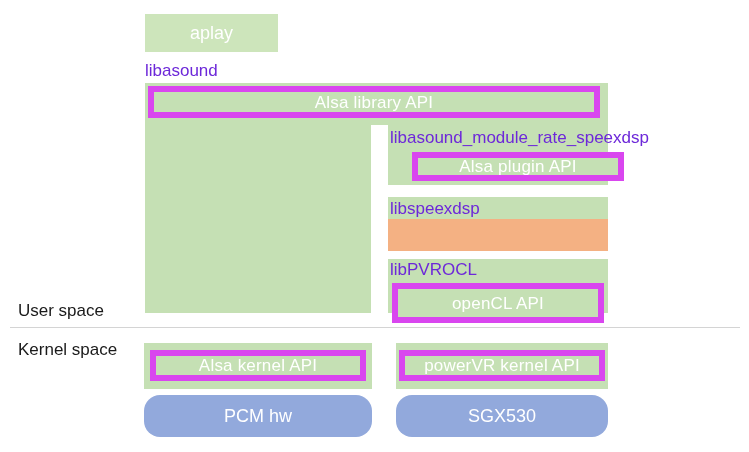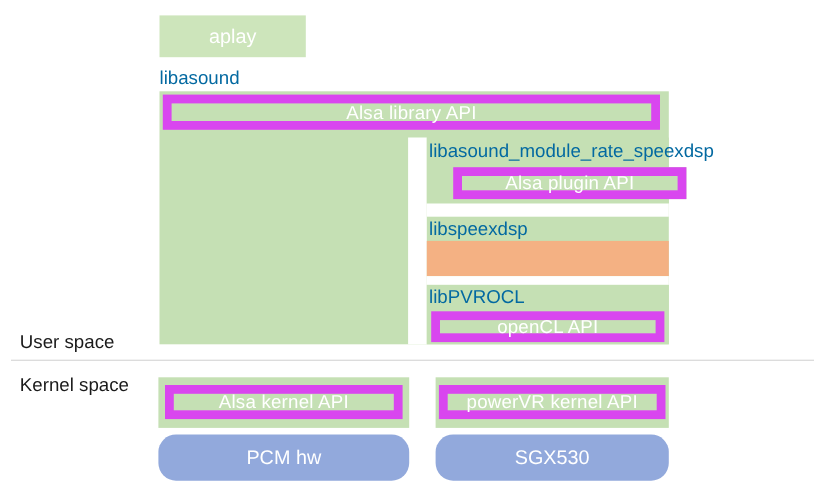--- a/index.html
+++ b/index.html
@@ -30,21 +30,21 @@
   .panel-green      { background: #c5e0b4; }
   .panel-green-lite { background: #cde5bb; }
   .panel-orange     { background: #f4b183; }
   .panel-blue       { background: #92a9dc; border-radius: 16px; }
 
   
   .api-box {
     position: absolute;
     box-sizing: border-box;
     background: #c5e0b4;
-    border: 8px solid #d946ef;
+    border: 6px solid #d946ef;
     display: flex;
     align-items: center;
     justify-content: center;
   }
   .api-label {
     color: #ffffff;
     font-size: 17px;
     font-weight: 400;
     letter-spacing: 0.2px;
     white-space: nowrap;
@@ -61,21 +61,21 @@
     color: #ffffff;
     font-size: 18px;
     font-weight: 400;
     white-space: nowrap;
     line-height: 1;
   }
 
   
   .caption {
     position: absolute;
-    color: #0369a1;
+    color: #6d28d9;
     font-size: 17px;
     font-weight: 400;
     white-space: nowrap;
     line-height: 1;
   }
 
   
   .space-label {
     position: absolute;
     color: #1a1a1a;
@@ -124,21 +124,21 @@
   <div class="caption" style="left:390px; top:200px;">libspeexdsp</div>
 
   <div class="panel panel-orange" style="left:388px; top:219px; width:220px; height:32px;"></div>
 
   <div class="abs" style="left:388px; top:251px; width:220px; height:8px; background:#ffffff;"></div>
 
   <div class="panel panel-green" style="left:388px; top:259px; width:220px; height:54px;"></div>
 
   <div class="caption" style="left:390px; top:261px;">libPVROCL</div>
 
-  <div class="api-box" style="left:392px; top:283px; width:212px; height:28px;">
+  <div class="api-box" style="left:392px; top:283px; width:212px; height:40px;">
     <span class="api-label">openCL API</span>
   </div>
 
   <div class="space-label" style="left:18px; top:302px;text-align:right;">User space</div>
 
   <div class="divider" style="left:10px; top:327px; width:730px;"></div>
 
   <div class="space-label" style="left:18px; top:341px;">Kernel space</div>
 
   <div class="panel panel-green" style="left:144px; top:343px; width:228px; height:46px;"></div>

